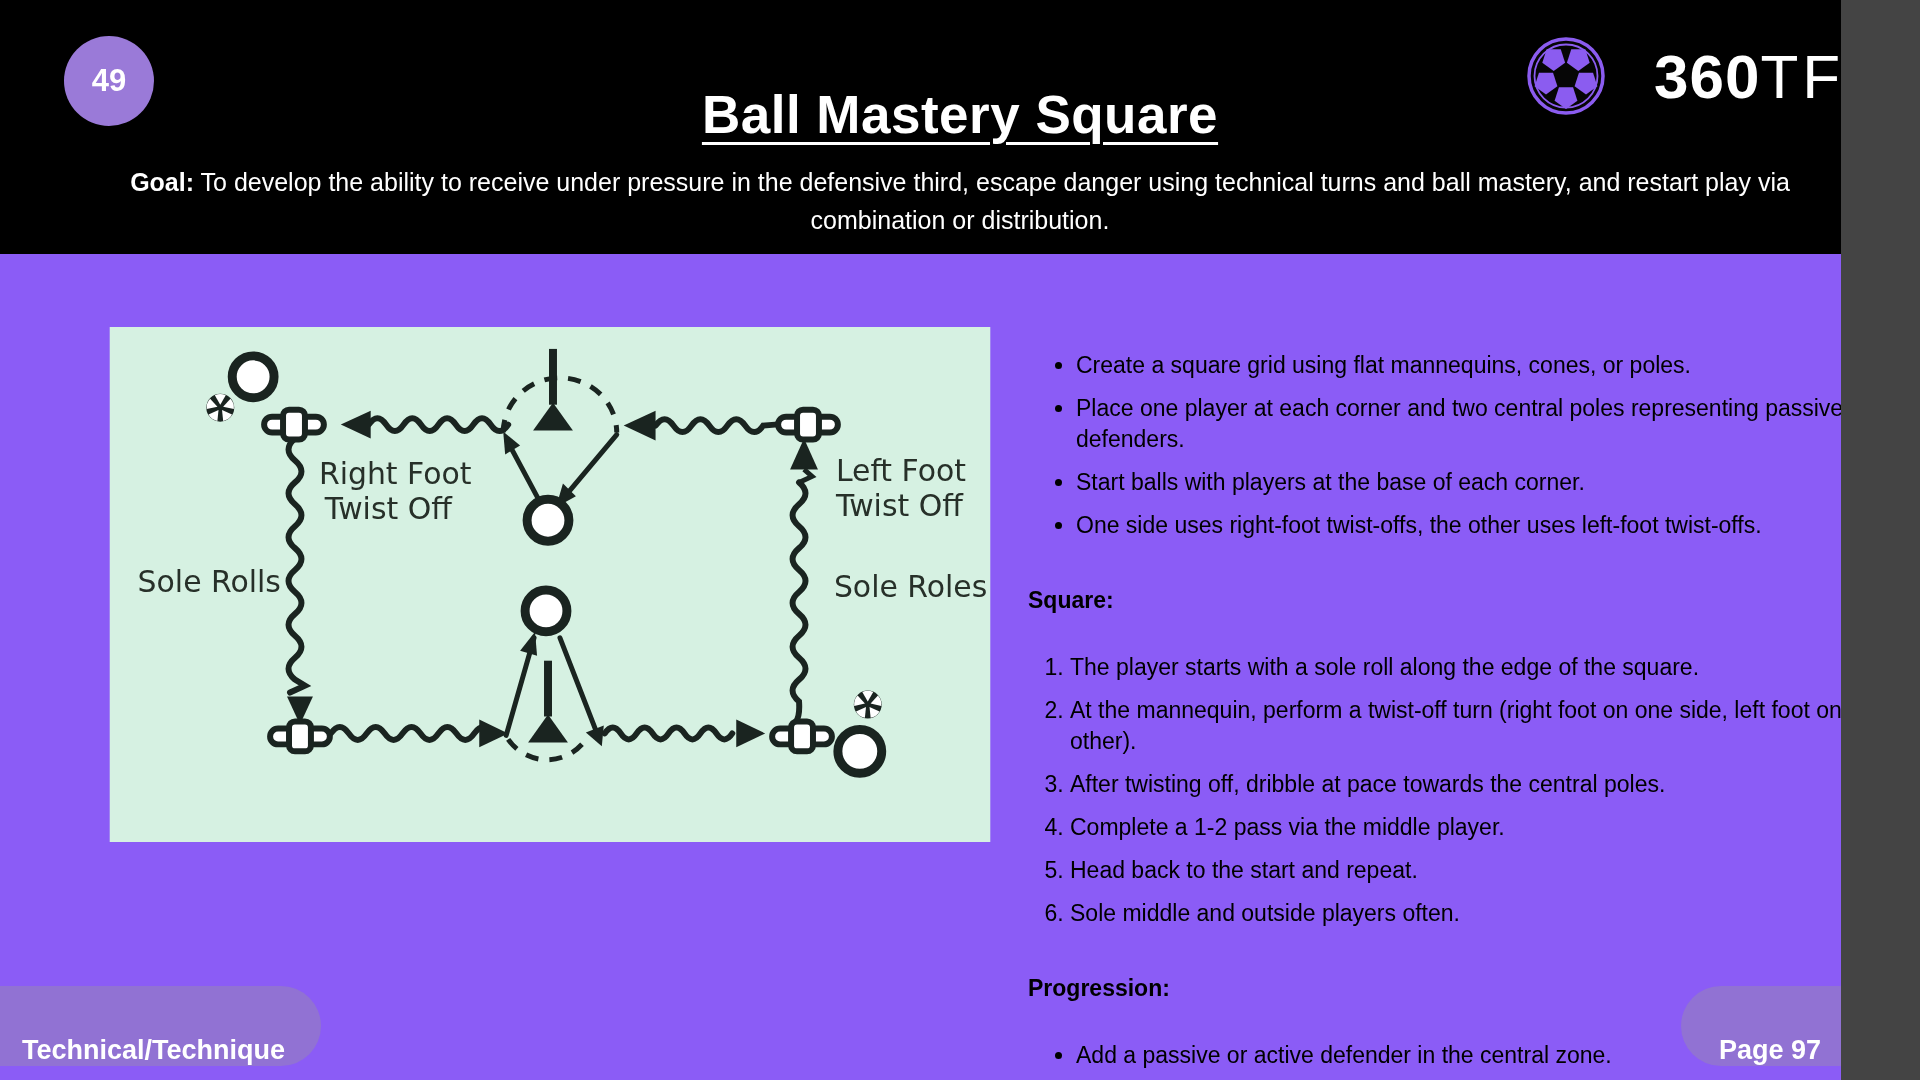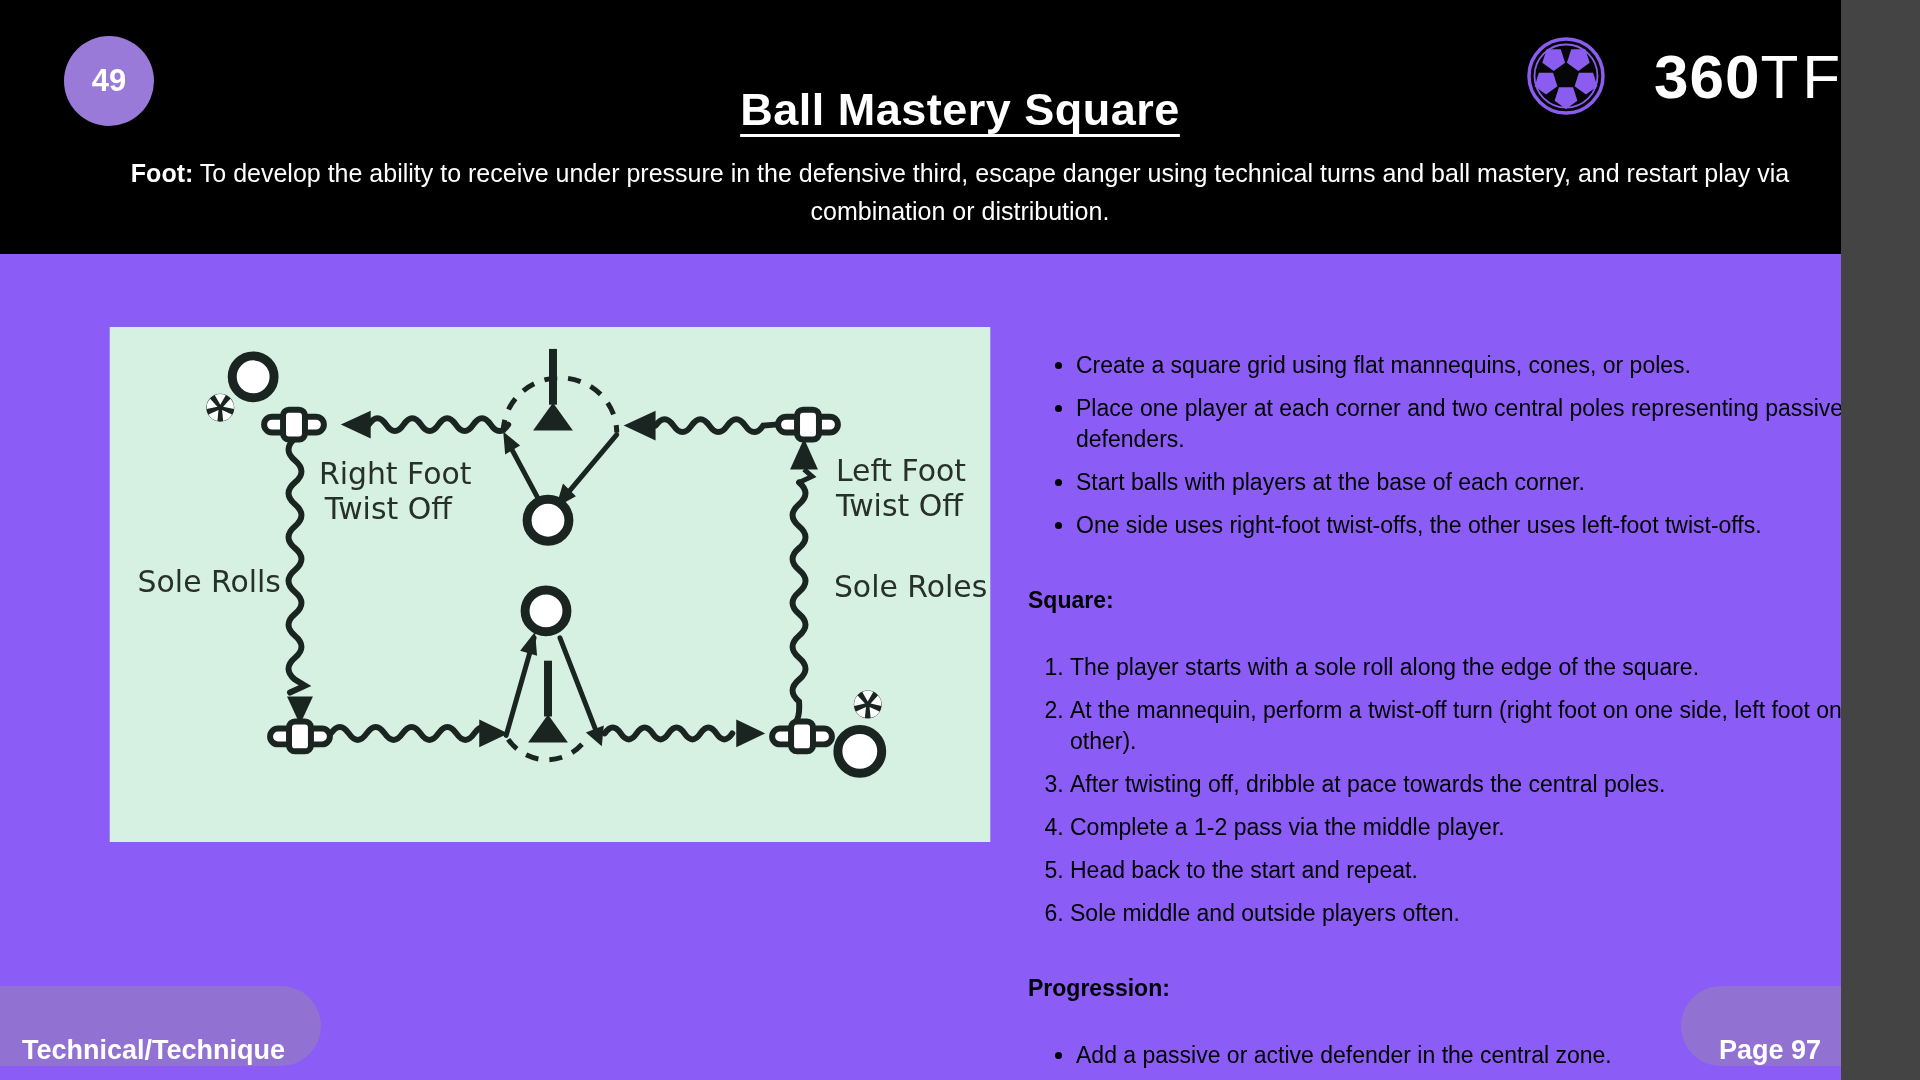--- a/index.html
+++ b/index.html
@@ -5,21 +5,21 @@
   html,body{margin:0;padding:0;background:#444;}
   .page{position:relative;width:1841px;height:1080px;background:#8b5cf6;overflow:hidden;
         font-family:"Liberation Sans",sans-serif;}
 
   
   .header{position:absolute;left:0;top:0;width:1920px;height:254px;background:#000;color:#fff;}
   .badge{position:absolute;left:64px;top:36px;width:90px;height:90px;border-radius:50%;
          background:#9a7ad8;display:flex;align-items:center;justify-content:center;
          font-size:31px;font-weight:bold;color:#fff;}
   .title-wrap{text-align:center;padding-top:84px;}
-  .title{display:inline;font-size:45px;font-weight:bold;letter-spacing:.5px;
+  .title{display:inline;font-size:53px;font-weight:bold;letter-spacing:.5px;
          text-decoration:underline;text-decoration-thickness:3px;text-underline-offset:9px;margin-top:12px;}
   .goal{margin:18px auto 0;max-width:1720px;text-align:center;font-size:25px;line-height:38px;}
   .goal .goal-label{font-weight:bold;}
   .logo{position:absolute;right:34px;top:34px;display:flex;align-items:center;gap:14px;}
   .logo-text{font-size:62px;color:#fff;white-space:nowrap;}
   .logo-360{font-weight:bold;letter-spacing:1px;margin-left:32px;}
   .logo-tft{font-weight:normal;letter-spacing:4px;}
 
   
   .diagram{position:absolute;left:108px;top:327px;width:884px;height:515px;}
@@ -46,21 +46,21 @@
 <div class="page">
 
   <div class="header">
     <div class="badge">
       <span>49</span>
     </div>
 
     <div class="title-wrap">
       <h1 class="title">Ball Mastery Square</h1>
       <div class="goal">
-        <span class="goal-label">Foot:</span><span> To develop the ability to receive under pressure in the defensive third, escape danger using technical turns and ball mastery, and restart play via combination or distribution.</span>
+        <span class="goal-label">Goal:</span><span> To develop the ability to receive under pressure in the defensive third, escape danger using technical turns and ball mastery, and restart play via combination or distribution.</span>
       </div>
     </div>
 
     <div class="logo">
       <svg width="84" height="84" viewBox="-42 -42 84 84">
         <circle r="37" fill="#060606" stroke="#8b5cf0" stroke-width="3.5"></circle>
         <circle r="31.5" fill="none" stroke="#8b5cf0" stroke-width="1.8"></circle>
         <g fill="#8b5cf0">
           <path d="M0,-12 L11.41,-3.71 L7.05,9.71 L-7.05,9.71 L-11.41,-3.71 Z" transform="translate(12.3,-17) rotate(36)"></path>
           <path d="M0,-12 L11.41,-3.71 L7.05,9.71 L-7.05,9.71 L-11.41,-3.71 Z" transform="translate(-12.3,-17) rotate(-36)"></path>

